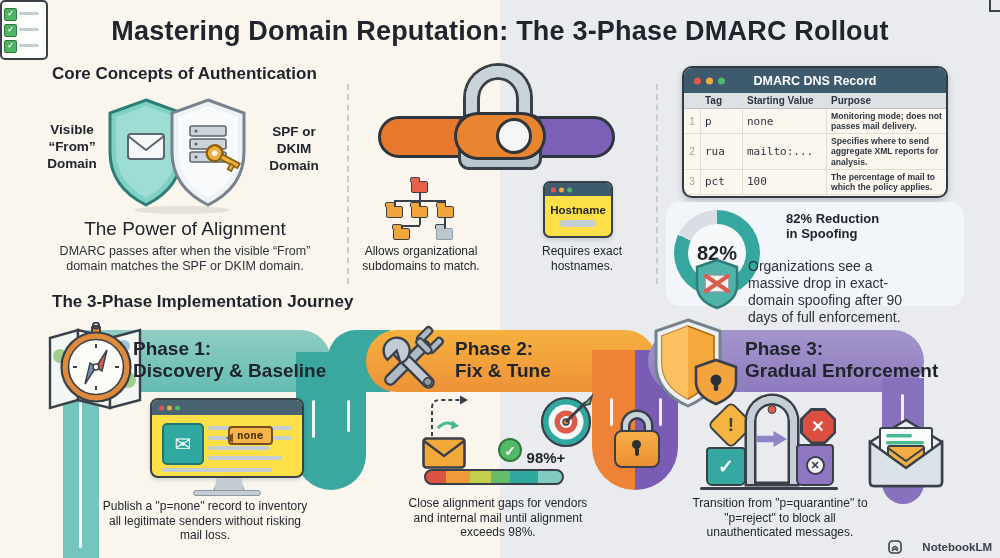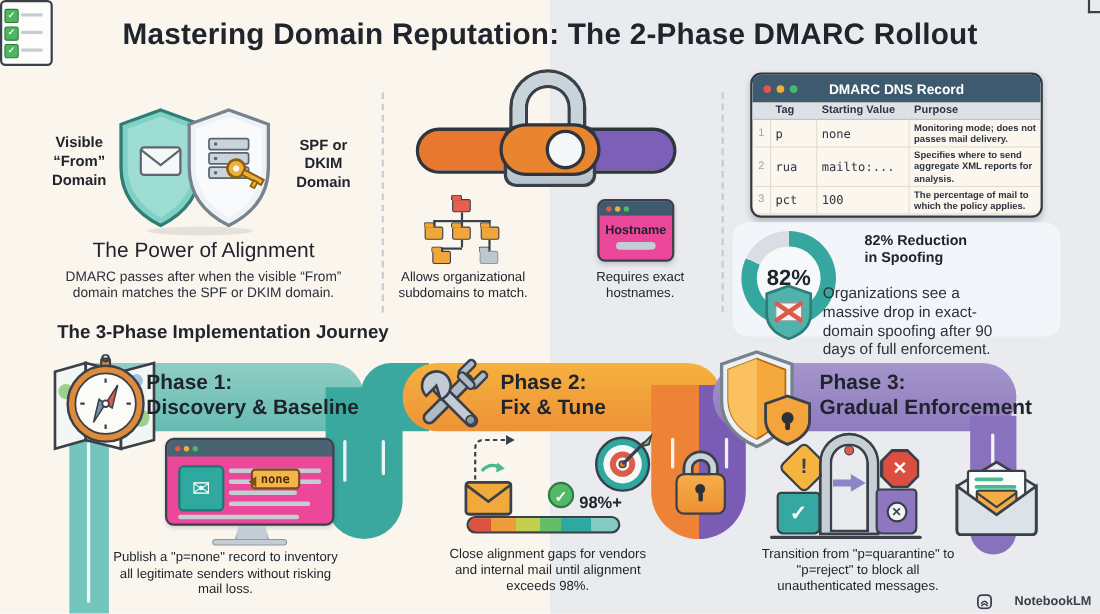--- a/index.html
+++ b/index.html
@@ -24,21 +24,21 @@
   .lock-body{left:458px;top:114px;width:84px;height:56px;border-radius:11px;border:3px solid #39404a;
     background:linear-gradient(180deg,#dde4e8,#b7c3cb);box-sizing:border-box;}
   .knob-pill{left:454px;top:112px;width:92px;height:48px;border-radius:24px;border:3px solid #2f353d;
     background:#e9852f;box-sizing:border-box;}
   .knob-circle{left:496px;top:118px;width:36px;height:36px;border-radius:50%;background:#f4f6f7;border:3px solid #2f353d;box-sizing:border-box;}
   
   .folder{position:absolute;width:17px;height:12px;border:1.8px solid #39404a;border-radius:2px;box-sizing:border-box;}
   .folder:before{content:"";position:absolute;left:-1.8px;top:-5px;width:8px;height:4px;border:1.8px solid #39404a;border-bottom:none;border-radius:2px 2px 0 0;background:inherit;}
   .tline{position:absolute;background:#39404a;}
   
-  .mini-win{background:#ec4899;border:2.5px solid #39404a;border-radius:7px;box-sizing:border-box;overflow:hidden;box-shadow:0 2px 4px rgba(40,50,60,.18);}
+  .mini-win{background:#fde047;border:2.5px solid #39404a;border-radius:7px;box-sizing:border-box;overflow:hidden;box-shadow:0 2px 4px rgba(40,50,60,.18);}
   .mini-bar{height:13px;background:#3d5a6e;position:relative;}
   .dot{position:absolute;top:50%;transform:translateY(-50%);width:5px;height:5px;border-radius:50%;}
   .hostname{font-size:11.5px;font-weight:700;text-align:center;color:#20242c;}
   
   .dns{left:682px;top:66px;width:266px;height:132px;background:#fbf7ee;border:2.5px solid #2f3a44;border-radius:10px;
     box-sizing:border-box;overflow:hidden;box-shadow:0 3px 6px rgba(40,50,60,.25);}
   .dns-bar{height:25px;background:#3d5a6e;position:relative;display:flex;align-items:center;justify-content:center;}
   .dns-title{color:#fff;font-size:12.5px;font-weight:700;}
   .dns-grid{display:grid;grid-template-columns:16px 42px 84px 1fr;}
   .dns-grid > div{box-sizing:border-box;padding:2px 4px;border-bottom:1px solid #e2ddd0;border-left:1px solid #e2ddd0;}
@@ -100,22 +100,23 @@
   
   .brand{left:860px;top:540px;width:132px;display:flex;align-items:center;justify-content:flex-end;gap:20px;
     font-size:11.5px;font-weight:600;color:#3a4049;}
 </style>
 </head>
 <body>
 
 <div class="canvas">
   <div class="abs bg-right"></div>
 
-  <div class="abs title">Mastering Domain Reputation: The 2-Phase DMARC Rollout</div>
-
+  <div class="abs title">Mastering Domain Reputation: The 3-Phase DMARC Rollout</div>
+
+  <div class="abs sec-head" style="left:52px;top:64px;">Core Concepts of Authentication</div>
 
   <svg class="abs" style="left:104px;top:94px;" width="152" height="122" viewBox="0 0 152 122">
     <ellipse cx="78" cy="116" rx="48" ry="4" fill="#d8d8d0" opacity="0.7"></ellipse>
     <path d="M42 6 L78 19 V58 Q78 93 42 111 Q6 93 6 58 V19 Z" fill="#7fd0c5" stroke="#2e7e77" stroke-width="3"></path>
     <path d="M42 12 L72 23 V57 Q72 87 42 104 Q12 87 12 57 V23 Z" fill="#a9e2d9" opacity="0.7"></path>
     <rect x="24" y="40" width="36" height="25" rx="3" fill="#f6f8f8" stroke="#5a6670" stroke-width="2"></rect>
     <path d="M24 42 L42 56 L60 42" fill="none" stroke="#5a6670" stroke-width="2"></path>
     <path d="M104 6 L140 19 V58 Q140 93 104 111 Q68 93 68 58 V19 Z" fill="#eef2f5" stroke="#76828d" stroke-width="3"></path>
     <path d="M104 12 L134 23 V57 Q134 87 104 104 Q74 87 74 57 V23 Z" fill="#fafbfc" opacity="0.8"></path>
     <rect x="86" y="32" width="36" height="10" rx="2" fill="#cbd4db" stroke="#5a6670" stroke-width="1.6"></rect>

